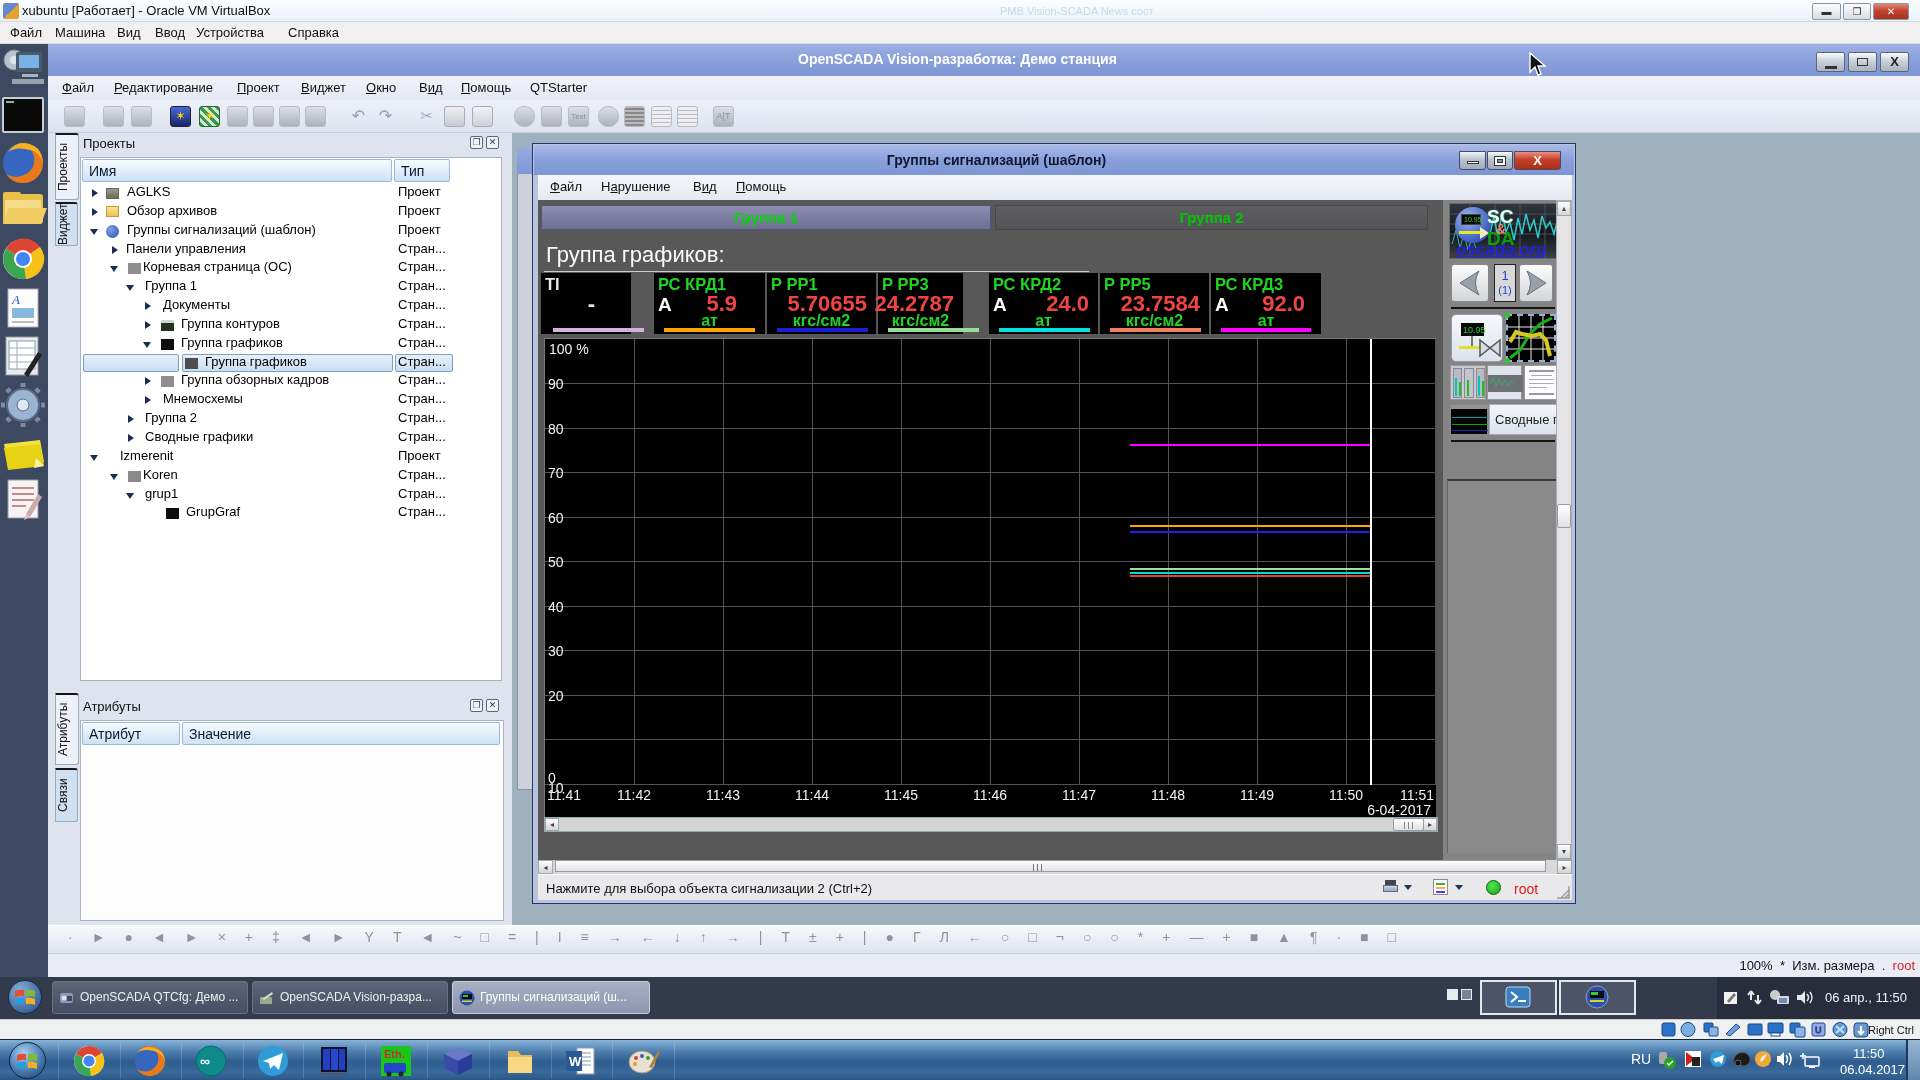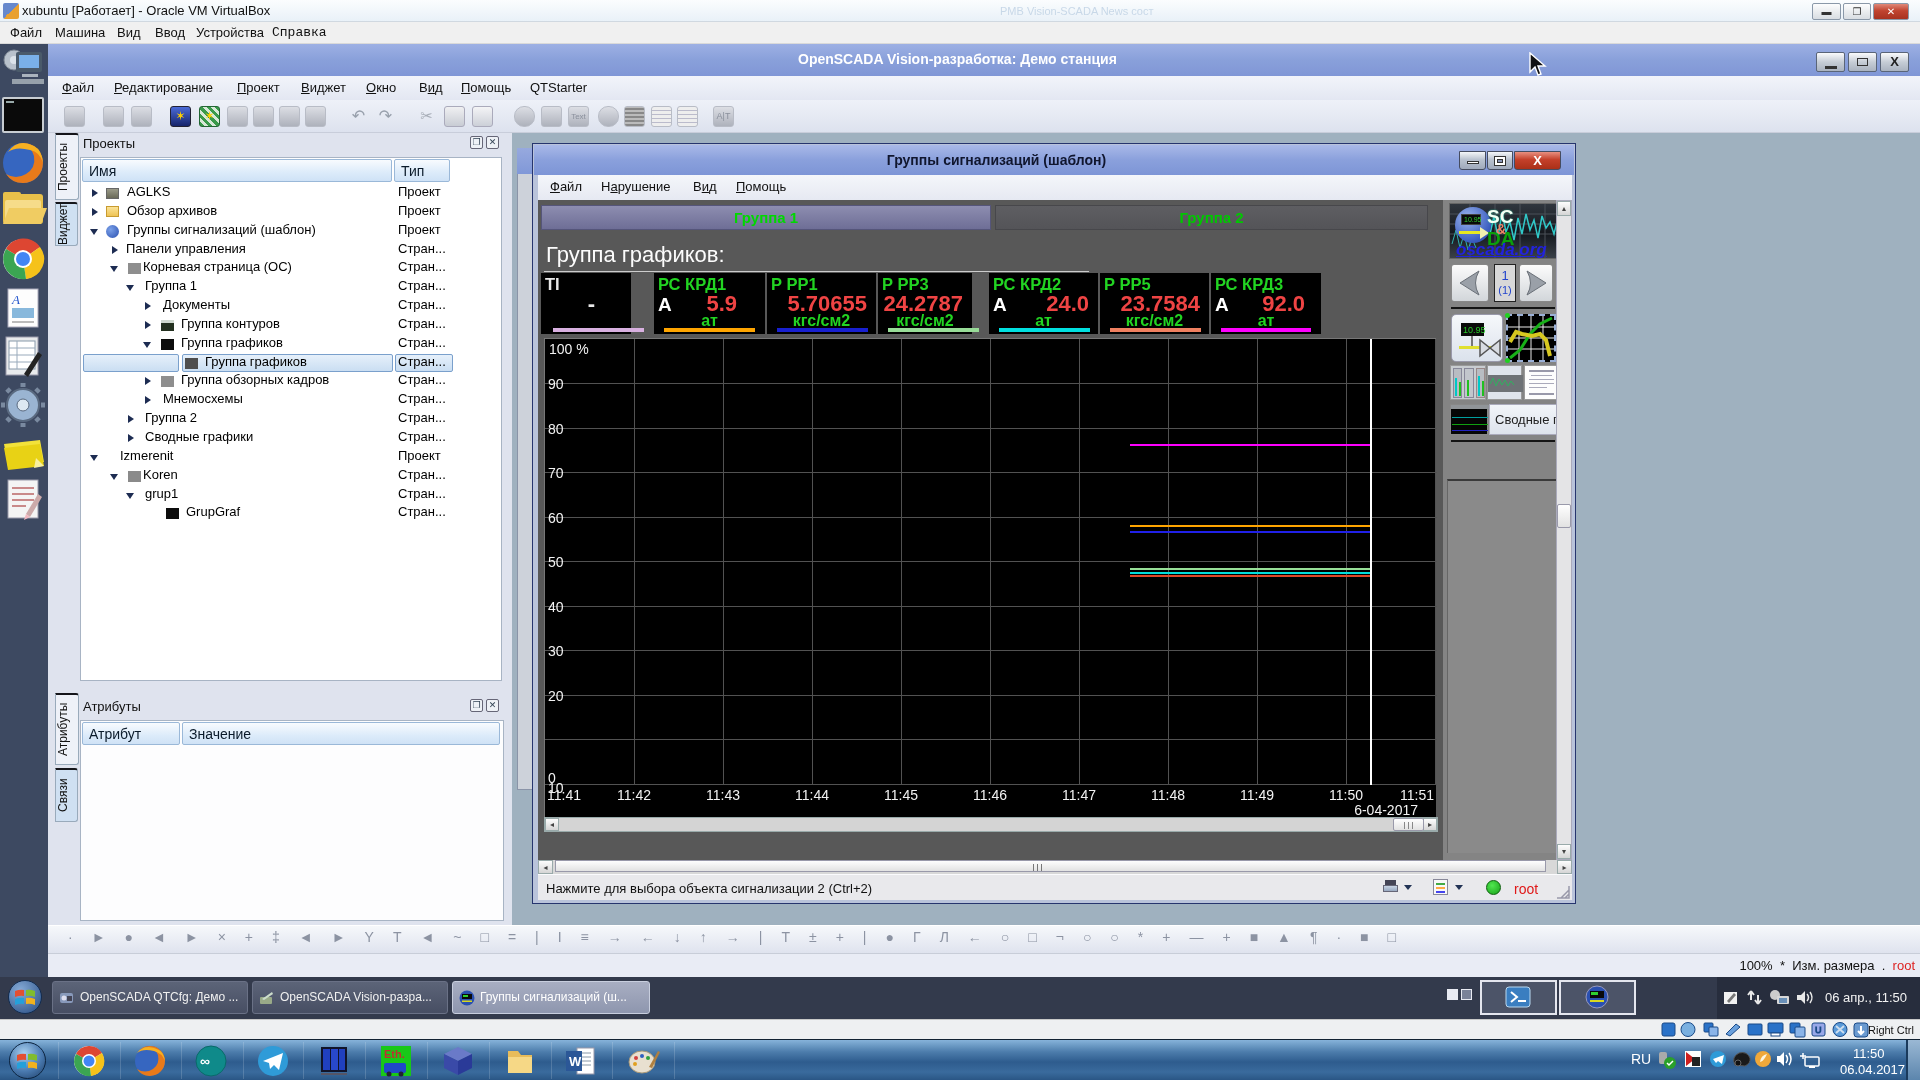--- a/index.html
+++ b/index.html
@@ -78,21 +78,21 @@
     <div class="vbtn" style="left:1843px;width:28px;">❐</div>
     <div class="vbtn" style="left:1873px;width:36px;background:linear-gradient(#e08878,#c04430 45%,#a83220);color:#fff;">✕</div>
   </div>
 
   <div class="abs" id="vb-menu">
     <span style="left:10px;">Файл</span>
       <span style="left:55px;">Машина</span>
       <span style="left:117px;">Вид</span>
       <span style="left:155px;">Ввод</span>
       <span style="left:196px;">Устройства</span>
-      <span style="left:272px;font-family:Liberation Mono, monospace;">Справка</span>
+      <span style="left:288px;">Справка</span>
   </div>
 
   <div class="abs" id="desk">
     <svg width="48" height="933" style="position:absolute;left:0;top:0;">
 
       <circle cx="14" cy="16" r="10" fill="#b9c2cc" stroke="#808a96"></circle>
       <circle cx="14" cy="16" r="4" fill="#dde4ea"></circle>
       <rect x="16" y="8" width="26" height="20" rx="2" fill="#4a5a6a"></rect>
       <rect x="19" y="11" width="20" height="13" fill="#7ab0e8"></rect>
       <rect x="22" y="30" width="16" height="3" fill="#aab4be"></rect>
@@ -366,21 +366,21 @@
             <span class="dval" style="right:28px;">5.9</span>
             <span class="dunit">ат</span>
             <span class="dbar" style="left:10px;width:91px;background:#ffa500;"></span>
           </div>
         <div class="dcol" style="left:226px;width:109px;">
             <span class="dlab">Р РР1</span>
             <span class="dval">5.70655</span>
             <span class="dunit">кгс/см2</span>
             <span class="dbar" style="left:10px;width:91px;background:#1820d0;"></span>
           </div>
-        <div class="dcol" style="left:337px;width:94px;">
+        <div class="dcol" style="left:337px;width:85px;">
             <span class="dlab">Р РР3</span>
             <span class="dval">24.2787</span>
             <span class="dunit">кгс/см2</span>
             <span class="dbar" style="left:10px;width:91px;background:#98dc98;"></span>
           </div>
         <div class="dcol" style="left:448px;width:109px;">
             <span class="dlab">РС КРД2</span>
             <span class="abs" style="left:4px;top:21px;font-size:19px;font-weight:bold;color:#fff;">A</span>
             <span class="dval">24.0</span>
             <span class="dunit">ат</span>
@@ -437,21 +437,21 @@
         <div class="xlab" style="left:89px;transform:translateX(-50%);">11:42</div>
         <div class="xlab" style="left:178px;transform:translateX(-50%);">11:43</div>
         <div class="xlab" style="left:267px;transform:translateX(-50%);">11:44</div>
         <div class="xlab" style="left:356px;transform:translateX(-50%);">11:45</div>
         <div class="xlab" style="left:445px;transform:translateX(-50%);">11:46</div>
         <div class="xlab" style="left:534px;transform:translateX(-50%);">11:47</div>
         <div class="xlab" style="left:623px;transform:translateX(-50%);">11:48</div>
         <div class="xlab" style="left:712px;transform:translateX(-50%);">11:49</div>
         <div class="xlab" style="left:801px;transform:translateX(-50%);">11:50</div>
         <div class="xlab" style="right:2px;">11:51</div>
-        <div class="xlab" style="right:18px;top:463px;">6-04-2017</div>
+        <div class="xlab" style="right:5px;top:463px;">6-04-2017</div>
         <div class="serie" style="left:585px;top:105px;width:241px;background:#ff00ff;"></div>
         <div class="serie" style="left:585px;top:186px;width:241px;background:#ffa500;"></div>
         <div class="serie" style="left:585px;top:192px;width:241px;background:#2020e8;"></div>
         <div class="serie" style="left:585px;top:229px;width:241px;background:#98e098;"></div>
         <div class="serie" style="left:585px;top:233px;width:241px;background:#00dcdc;"></div>
         <div class="serie" style="left:585px;top:236px;width:241px;background:#dc4828;"></div>
         <div class="abs" style="left:825px;top:0;width:2px;height:446px;background:#fff;"></div>
       </div>
 
       <div class="abs sb" style="left:6px;top:617px;width:894px;height:15px;background:#d4d4d4;border:1px solid #9aa;">

